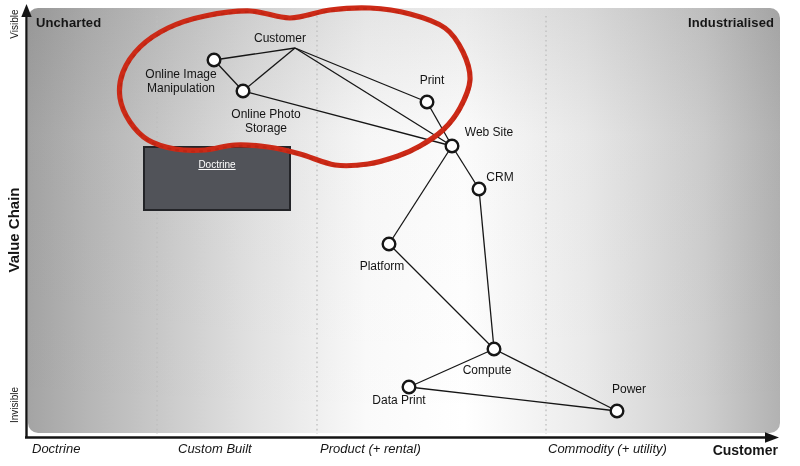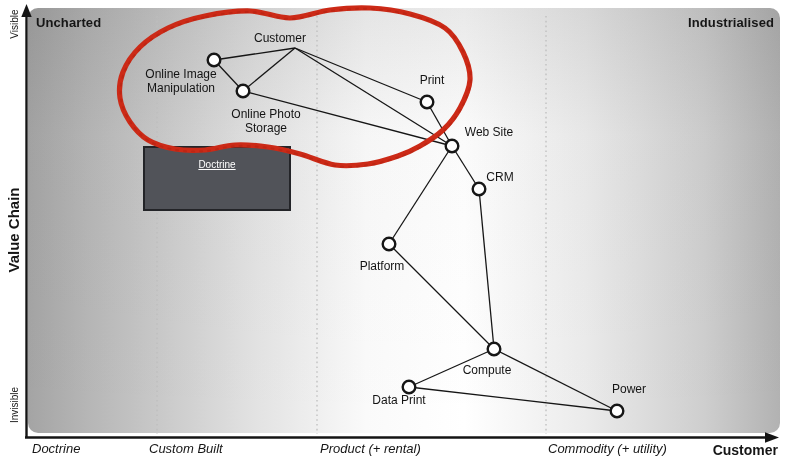--- a/index.html
+++ b/index.html
@@ -121,19 +121,19 @@
 
   <div class="corner-label" style="left:36px;top:15px;">Uncharted</div>
   <div class="corner-label" style="right:26px;top:15px;">Industrialised</div>
 
   <div class="vlabel small" style="left:14px;top:24px;">Visible</div>
   <div class="vlabel big" style="left:13px;top:230px;">Value Chain</div>
   <div class="vlabel small" style="left:14px;top:405px;">Invisible</div>
 
   <div id="stage-labels">
       <div class="stage-label" style="left: 32px; top: 441px;">Doctrine</div>
-      <div class="stage-label" style="left: 149px; top: 441px;">Custom Built</div>
+      <div class="stage-label" style="left: 178px; top: 441px;">Custom Built</div>
       <div class="stage-label" style="left: 320px; top: 441px;">Product (+ rental)</div>
       <div class="stage-label" style="left: 548px; top: 441px;">Commodity (+ utility)</div>
     </div>
 
   <div class="evolution-label" style="right:22px;top:442px;">Customer</div>
 </div>
 
 </body></html>

